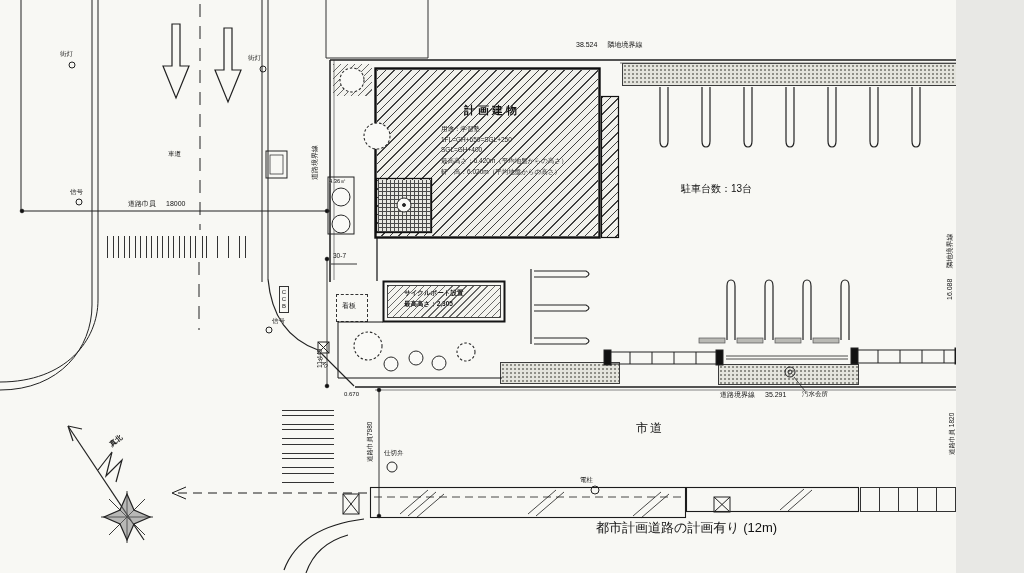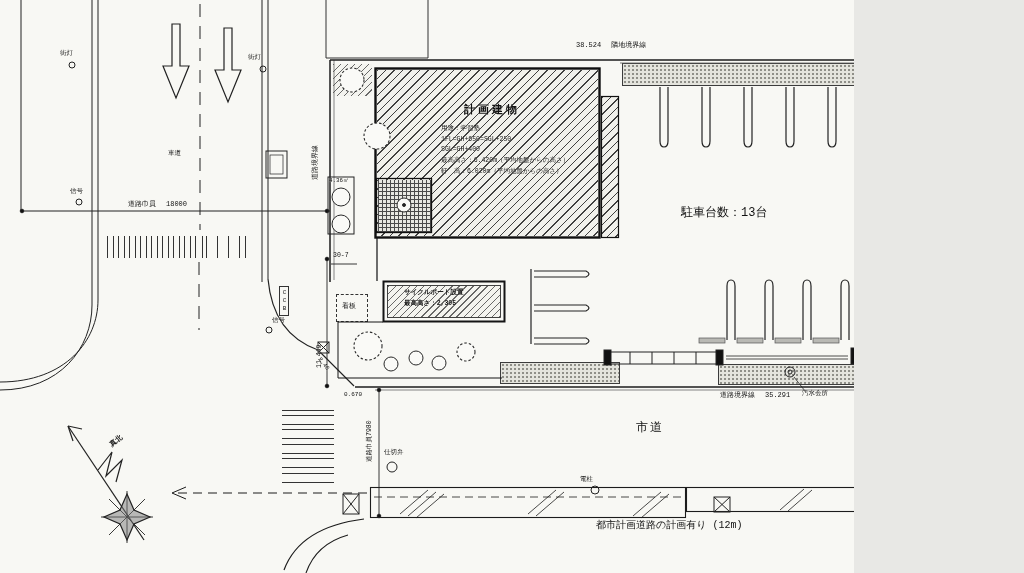--- a/index.html
+++ b/index.html
@@ -1,17 +1,17 @@
 <!DOCTYPE html>
 <html><head>
 <meta charset="utf-8">
 <style>
   html,body{margin:0;padding:0;background:#e8e8e5;}
-  #stage{position:relative;width:854px;height:573px;background:#f8f8f4;overflow:hidden;
-         font-family:Liberation Mono, monospace;color:#161616;}
+  #stage{position:relative;width:956px;height:573px;background:#f8f8f4;overflow:hidden;
+         font-family:Liberation Sans, sans-serif;color:#161616;}
   .fill{position:absolute;}
   svg.lines{position:absolute;left:0;top:0;z-index:2;}
   .lbl{position:absolute;z-index:3;font-size:7px;line-height:1.2;white-space:nowrap;color:#111;
        text-shadow:0 0 2px rgba(248,248,244,.9);}
   .v{transform:rotate(-90deg);transform-origin:left top;}
   .sp{margin-left:10px;}
   .b{font-weight:bold;}
   
   .hatch{background-color:#f1f1ec;
          background-image:repeating-linear-gradient(135deg,rgba(45,45,45,.9) 0 1px,transparent 1px 6px);}
@@ -208,35 +208,35 @@
 
   <div class="lbl b" style="left:464px;top:104px;font-size:11px;letter-spacing:3px">計画建物</div>
   <div class="lbl" style="left:441px;top:124px;font-size:6.5px;line-height:1.65">
     <div>用途：学習塾</div>
     <div>1FL=GH+650=SGL+250</div>
     <div>SGL=GH+400</div>
     <div>最高高さ：6.420m（平均地盤からの高さ）</div>
     <div>軒　高：6.020m（平均地盤からの高さ）</div>
   </div>
 
-  <div class="lbl" style="left:681px;top:206px;font-size:12px">駐車台数：13台</div>
+  <div class="lbl" style="left:681px;top:183px;font-size:10px">駐車台数：13台</div>
   <div class="lbl b" style="left:404px;top:289px;font-size:6.5px">サイクルポート設置</div>
   <div class="lbl b" style="left:404px;top:300px;font-size:6.5px">最高高さ：2,305</div>
   <div class="lbl" style="left:342px;top:302px">看板</div>
   <div class="ccbbox" style="left:279px;top:286px">CCB</div>
   <div class="lbl" style="left:329px;top:178px;font-size:5.8px">4.36㎡</div>
 
   <div class="lbl" style="left:128px;top:200px">
     <span>道路巾員</span><span class="sp">18000</span>
   </div>
   <div class="lbl" style="left:168px;top:150px;font-size:6.5px">車道</div>
   <div class="lbl v" style="left:366px;top:462px;font-size:6.5px">道路巾員7980</div>
   <div class="lbl v" style="left:948px;top:455px;font-size:6.5px">道路巾員 1820</div>
   <div class="lbl" style="left:636px;top:421px;font-size:12px;letter-spacing:2px">市道</div>
-  <div class="lbl" style="left:596px;top:520px;font-size:10px">都市計画道路の計画有り (12m)</div>
+  <div class="lbl" style="left:596px;top:520px;font-size:13px">都市計画道路の計画有り (12m)</div>
 
   <div class="lbl" style="left:60px;top:50px;font-size:6.5px">街灯</div>
   <div class="lbl" style="left:248px;top:54px;font-size:6.5px">街灯</div>
   <div class="lbl" style="left:70px;top:188px;font-size:6.5px">信号</div>
   <div class="lbl" style="left:272px;top:317px;font-size:6.5px">信号</div>
   <div class="lbl" style="left:384px;top:449px;font-size:6.5px">仕切弁</div>
   <div class="lbl" style="left:580px;top:476px;font-size:6.5px">電柱</div>
   <div class="lbl" style="left:802px;top:390px;font-size:6.5px">汚水会所</div>
   <div class="lbl b" style="left:108px;top:442px;transform:rotate(-38deg);transform-origin:left top">真北</div>
 

